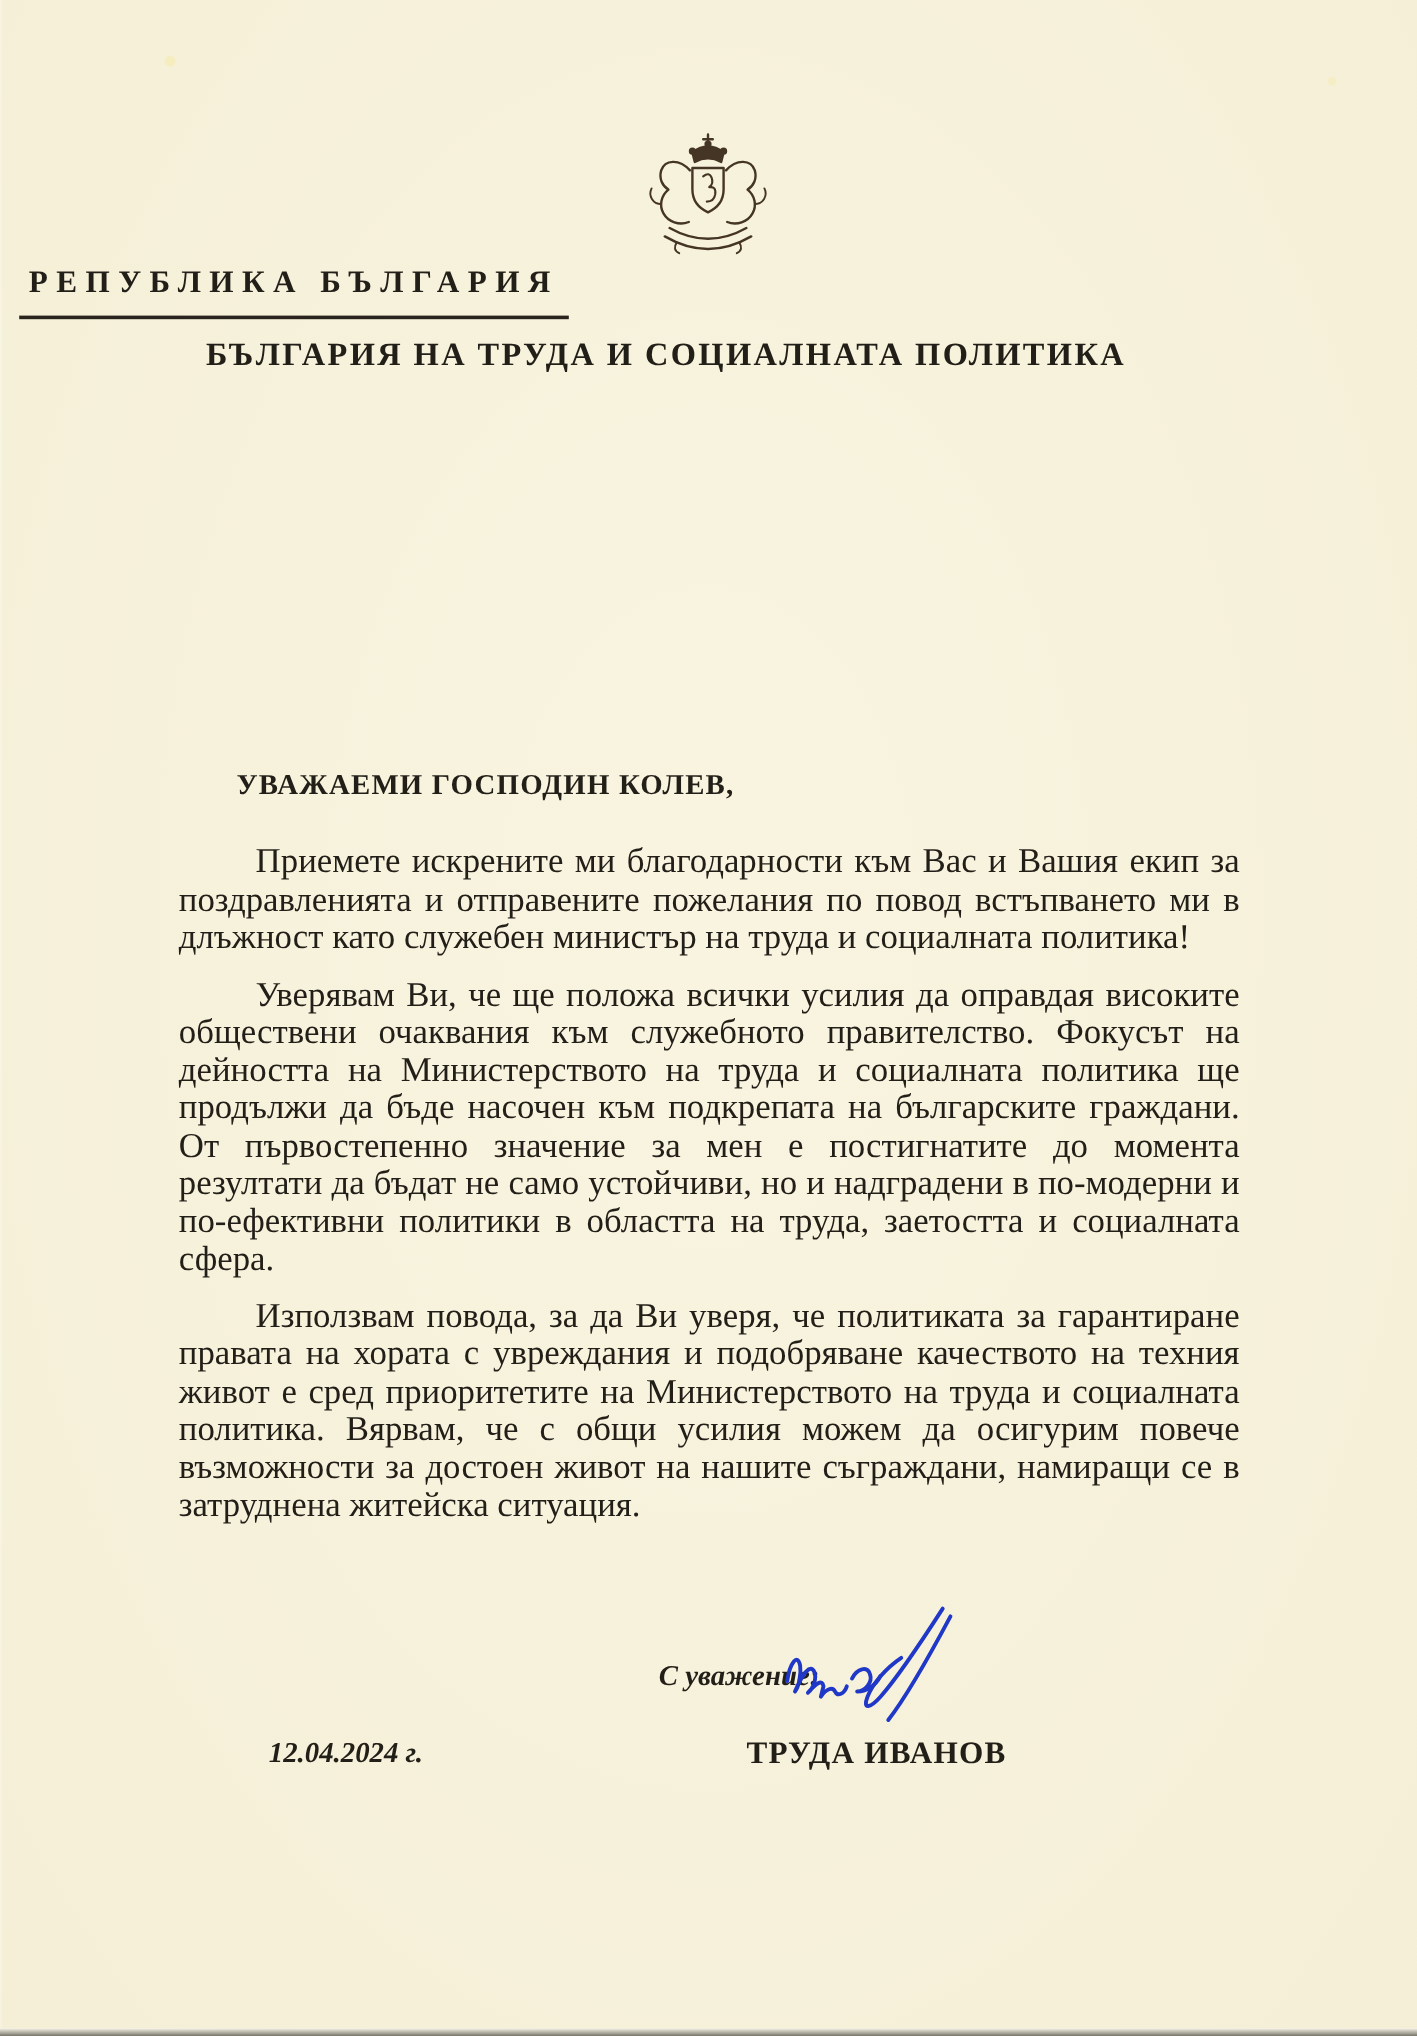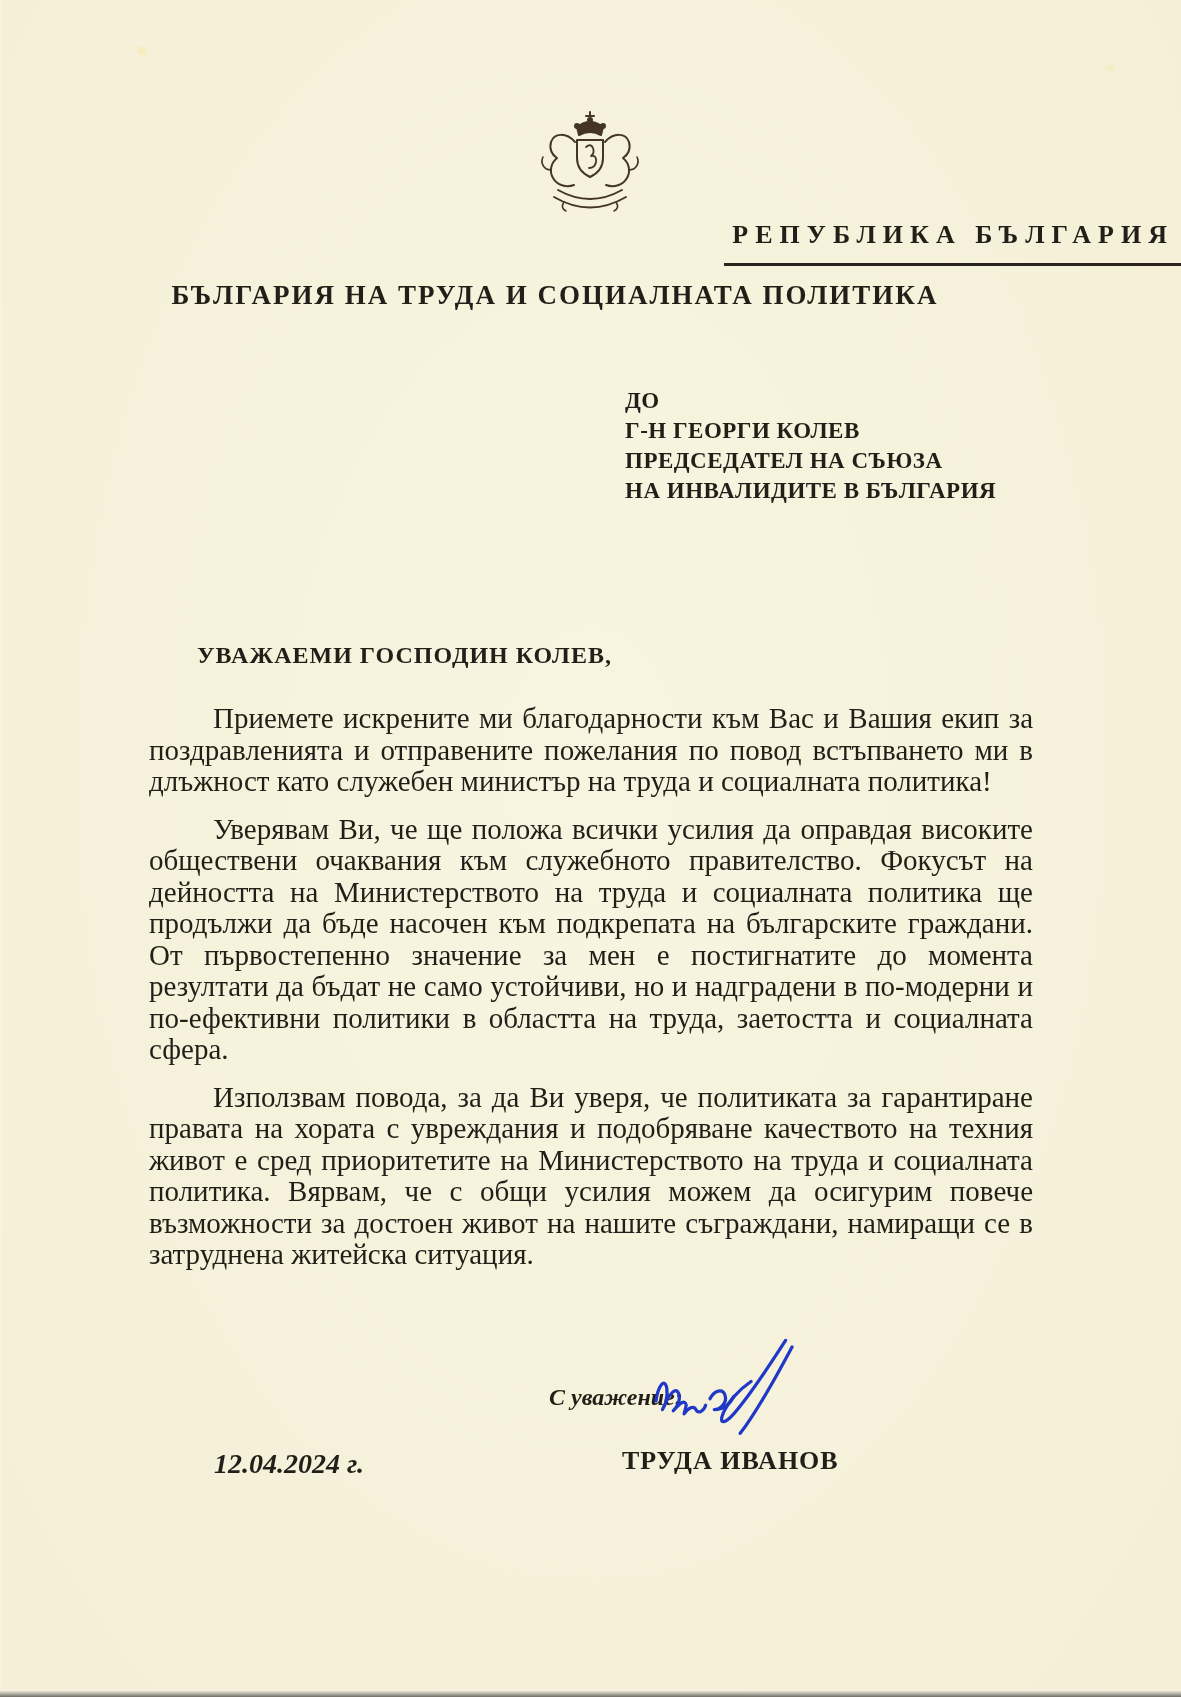--- a/index.html
+++ b/index.html
@@ -21,21 +21,21 @@
       radial-gradient(circle at 12% 3%, rgba(244,220,80,.18) 0 4px, transparent 5px),
       radial-gradient(circle at 94% 4%, rgba(244,220,80,.15) 0 3px, transparent 4px),
       linear-gradient(90deg, rgba(255,255,255,.25) 0 2px, transparent 2px),
       radial-gradient(ellipse at 50% 45%, rgba(255,255,255,.12), rgba(212,200,160,.10));
     pointer-events:none;
   }
 
   .emblem { position:absolute; left:530px; top:108px; width:120px; height:116px; }
   .emblem svg { width:100%; height:100%; }
 
-  .republic-wrap { position:absolute; top:220px; left:16px; width:1166px; text-align:right; }
+  .republic-wrap { position:absolute; top:220px; left:16px; width:1166px; text-align:left; }
   .republic {
     display:inline-block;
     font-weight:bold; font-size:26px; letter-spacing:7px;
     padding:0 8px 13px;
     border-bottom:3px solid #29241d;
     white-space:nowrap;
   }
   .minister {
     position:absolute; top:280px; left:0; width:1110px;
     text-align:center; font-weight:bold; font-size:27px; letter-spacing:2px;
@@ -60,22 +60,22 @@
   }
 
   .respect {
     position:absolute; left:549px; top:1384px;
     font-weight:bold; font-style:italic; font-size:24px;
   }
   .signature { position:absolute; left:648px; top:1334px; width:165px; height:108px; }
   .signature svg { width:100%; height:100%; }
 
   .letter-date {
-    position:absolute; left:214px; top:1448px;
-    font-weight:bold; font-style:italic; font-size:28px;
+    position:absolute; left:224px; top:1448px;
+    font-weight:bold; font-style:italic; font-size:24px;
   }
   .signer-name {
     position:absolute; left:622px; top:1446px;
     font-weight:bold; font-size:26px; letter-spacing:1px;
   }
 
   .scan-edge {
     position:absolute; left:0; right:0; bottom:0; height:7px;
     background:linear-gradient(#fbf8ea, #a9a69b 60%, #6f6d64);
   }
@@ -104,26 +104,20 @@
         <path d="M34,92 q-4,6 2,9 M86,92 q4,6 -2,9" stroke-width="1.6"></path>
       </g>
     </svg>
   </div>
 
   <div class="republic-wrap">
     <span class="republic">РЕПУБЛИКА БЪЛГАРИЯ</span>
   </div>
   <div class="minister">БЪЛГАРИЯ НА ТРУДА И СОЦИАЛНАТА ПОЛИТИКА</div>
 
-  <div class="recipient">
-    <div>ДО</div>
-    <div>Г-Н ГЕОРГИ КОЛЕВ</div>
-    <div>ПРЕДСЕДАТЕЛ НА СЪЮЗА</div>
-    <div>НА ИНВАЛИДИТЕ В БЪЛГАРИЯ</div>
-  </div>
 
   <div class="content">
     <p class="salutation">УВАЖАЕМИ ГОСПОДИН КОЛЕВ,</p>
     <p class="body-par">Приемете искрените ми благодарности към Вас и Вашия екип за поздравленията и отправените пожелания по повод встъпването ми в длъжност като служебен министър на труда и социалната политика!</p>
     <p class="body-par">Уверявам Ви, че ще положа всички усилия да оправдая високите обществени очаквания към служебното правителство. Фокусът на дейността на Министерството на труда и социалната политика ще продължи да бъде насочен към подкрепата на българските граждани. От първостепенно значение за мен е постигнатите до момента резултати да бъдат не само устойчиви, но и надградени в по-модерни и по-ефективни политики в областта на труда, заетостта и социалната сфера.</p>
     <p class="body-par">Използвам повода, за да Ви уверя, че политиката за гарантиране правата на хората с увреждания и подобряване качеството на техния живот е сред приоритетите на Министерството на труда и социалната политика. Вярвам, че с общи усилия можем да осигурим повече възможности за достоен живот на нашите съграждани, намиращи се в затруднена житейска ситуация.</p>
   </div>
 
   <div class="respect">С уважение:</div>
 

